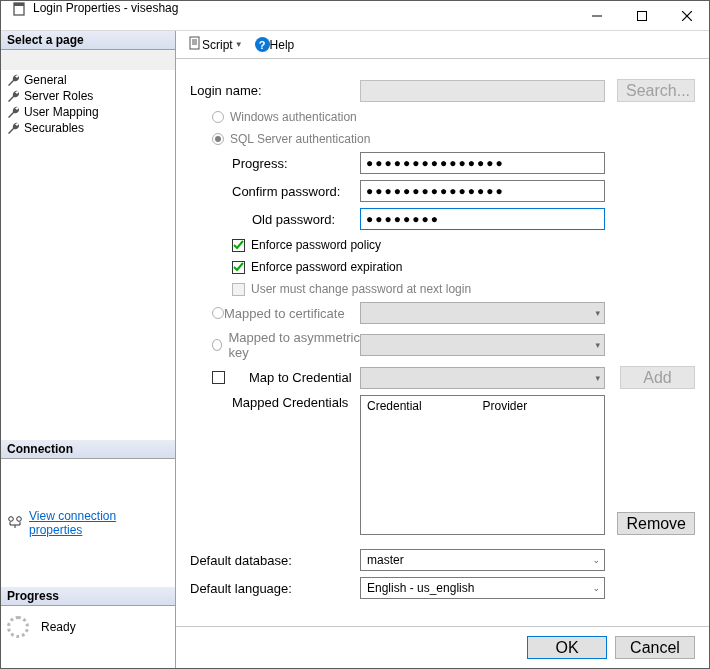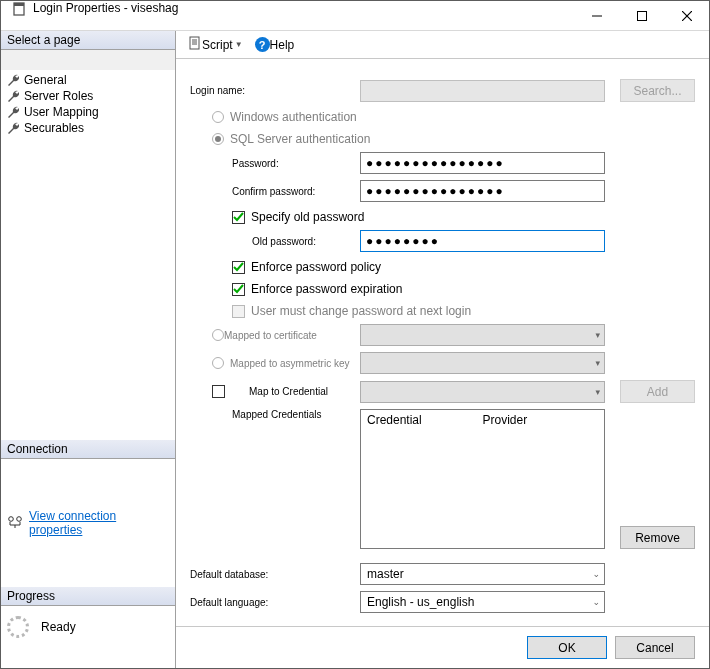--- a/index.html
+++ b/index.html
@@ -53,21 +53,21 @@
   
   .sidebar {
     width: 175px;
     background: #f0f0f0;
     border-right: 1px solid #a0a0a0;
     display: flex;
     flex-direction: column;
   }
   .side-header {
     padding: 2px 6px;
-    font-weight: normal;
+    font-weight: bold;
     background: linear-gradient(#e9ecf5, #d7deee);
     border-bottom: 1px solid #a0a0a0;
   }
   .side-list {
     background: #fff;
     flex: 0 0 auto;
     padding: 2px 0;
     margin-top: 20px;
   }
   .side-item {
@@ -139,21 +139,21 @@
   }
   .row {
     display:flex;
     align-items:center;
     margin-bottom: 6px;
     min-height: 22px;
   }
   .label-col {
     width: 170px;
     flex-shrink: 0;
-    font-size: 10px;
+    font-size: 13px;
   }
   .indent1 { padding-left: 22px; }
   .indent2 { padding-left: 42px; }
   .disabled-text { color: #808080; }
   .field { flex: 1; }
   input[type="text"], input[type="password"] {
     width: 100%;
     max-width: 245px;
     height: 22px;
     border: 1px solid #7a7a7a;
@@ -168,21 +168,21 @@
   .focus-input {
     border: 1px solid #0078d7 !important;
     outline: none;
   }
   .btn {
     height: 23px;
     min-width: 75px;
     background: #e1e1e1;
     border: 1px solid #adadad;
     font-family: inherit;
-    font-size: 12px;
+    font-size: 16px;
     cursor: default;
     padding: 0 8px;
   }
   .btn:disabled {
     color: #a0a0a0;
     background: #e6e6e6;
     border-color: #cfcfcf;
   }
   .btn-primary {
     border: 1px solid #0078d7;
@@ -370,38 +370,30 @@
         <div class="radio-row indent1 radio-disabled">
           <span class="circle"></span>
           <span class="disabled-text">Windows authentication</span>
         </div>
         <div class="radio-row indent1 radio-disabled">
           <span class="circle selected"></span>
           <span class="disabled-text">SQL Server authentication</span>
         </div>
 
         <div class="row">
-          <div class="label-col indent2">Password:</div>
+          <div class="label-col indent2">Progress:</div>
           <div class="field"><input type="text" style="letter-spacing: 2px;" value="●●●●●●●●●●●●●●●"></div>
           <div class="right-btn-col"></div>
         </div>
         <div class="row">
           <div class="label-col indent2">Confirm password:</div>
           <div class="field"><input type="text" style="letter-spacing: 2px;" value="●●●●●●●●●●●●●●●"></div>
           <div class="right-btn-col"></div>
         </div>
 
-        <div class="check-row indent2">
-          <span class="chk">
-              <svg width="11" height="11">
-                <path d="M1 5l3 3 6-7" fill="none" stroke="#0a0" stroke-width="2"></path>
-              </svg>
-            </span>
-          <span>Specify old password</span>
-        </div>
         <div class="row">
           <div class="label-col" style="padding-left:62px;">Old password:</div>
           <div class="field"><input type="text" class="focus-input" style="letter-spacing: 2px;" value="●●●●●●●●"></div>
           <div class="right-btn-col"></div>
         </div>
         <div class="check-row indent2">
           <span class="chk">
               <svg width="11" height="11">
                 <path d="M1 5l3 3 6-7" fill="none" stroke="#0a0" stroke-width="2"></path>
               </svg>

